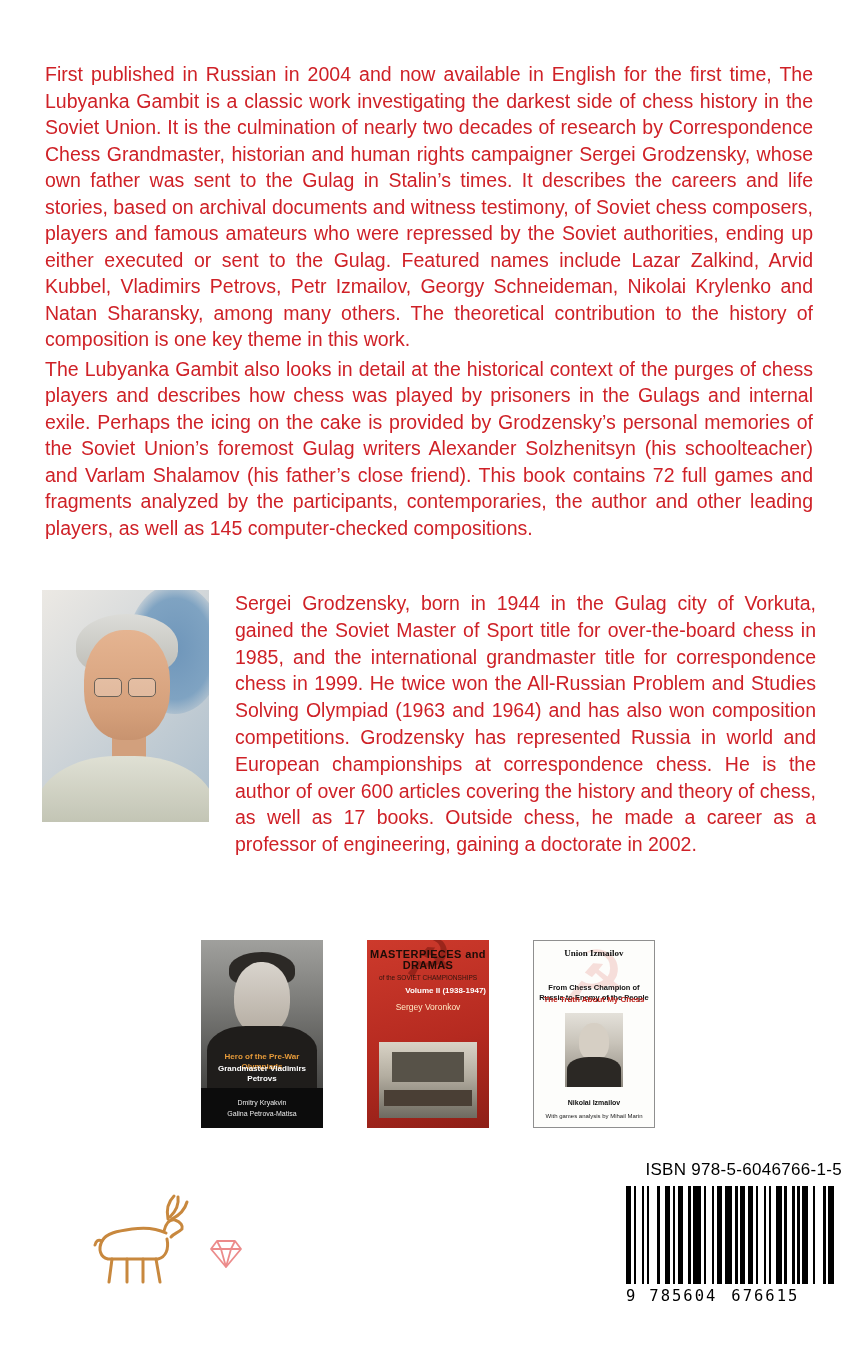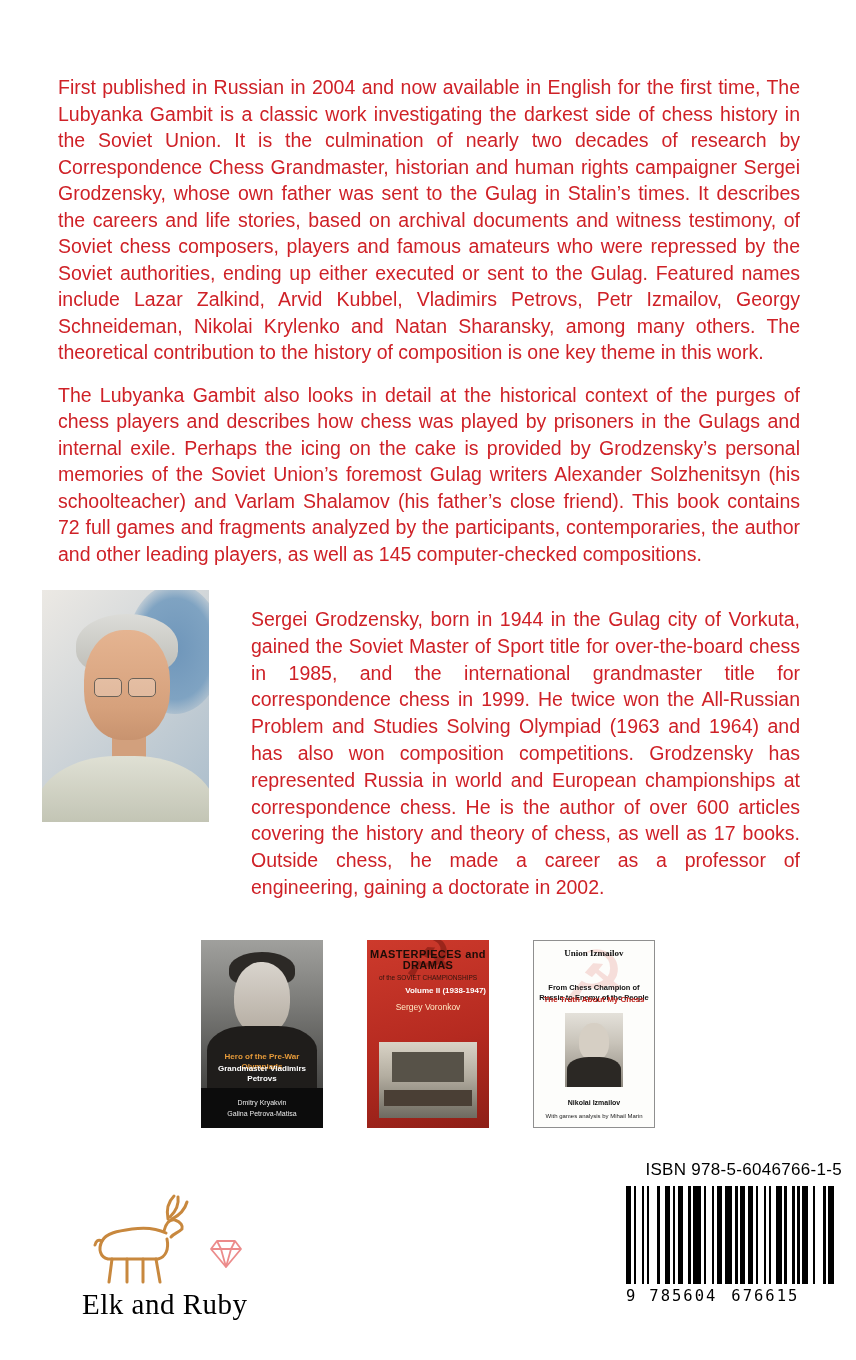--- a/index.html
+++ b/index.html
@@ -9,21 +9,21 @@
     height: 1360px;
     background: #ffffff;
     overflow: hidden;
     font-family: "Liberation Sans", sans-serif;
     --red: #cf2127;
   }
 
   
   .blurb-block { position: absolute; left: 42px; right: 40px; top: 58px; }
   .blurb {
-    margin: 16px;
+    margin: 3px;
     color: var(--red);
     font-size: 19.5px;
     line-height: 26.5px;
     text-align: justify;
   }
 
   
   .author-section {
     position: absolute; left: 42px; right: 40px; top: 590px;
     display: flex; gap: 26px; align-items: flex-start;
@@ -44,21 +44,21 @@
     border-radius: 45% 45% 0 0 / 80% 80% 0 0; }
   .ap-face { position: absolute; left: 42px; top: 40px; width: 86px; height: 110px;
     background: linear-gradient(180deg, #e5b491 0%, #d6a17c 70%, #c8936f 100%);
     border-radius: 46% 46% 44% 44%; }
   .ap-lens { position: absolute; top: 88px; width: 26px; height: 17px;
     border: 1.5px solid #6b6258; border-radius: 5px; background: rgba(255,255,255,0.25); }
   .ap-lens.left { left: 52px; }
   .ap-lens.right { left: 86px; }
 
   .author-bio {
-    margin: 16px; flex: 1;
+    margin: 0; flex: 1;
     color: var(--red);
     font-size: 19.5px; line-height: 26.8px;
     text-align: justify;
   }
 
   
   .thumbs {
     position: absolute; top: 940px; left: 0; right: 0;
     display: flex; justify-content: center; gap: 44px;
   }
@@ -222,21 +222,20 @@
           <path d="M20 49 C16 47 14 49 13 53"></path>
         </g>
       </svg>
       <svg class="ruby-svg" width="36" height="32" viewBox="0 0 36 32">
         <g fill="none" stroke="#ec8b8b" stroke-width="1.8" stroke-linejoin="round">
           <path d="M9 3 L27 3 L33 11 L18 29 L3 11 Z"></path>
           <path d="M3 11 L33 11 M9 3 L13 11 L18 29 M27 3 L23 11 L18 29"></path>
         </g>
       </svg>
     </div>
-    <div class="logo-text">Elk and Ruby</div>
   </div>
 
   <div class="isbn-label">ISBN 978-5-6046766-1-5</div>
   <div class="barcode-wrap">
     <div class="barcode-bars">
         <div class="bar" style="width: 5.2px; flex: 0 0 auto;"></div>
         <div class="gap" style="width: 2.6px; flex: 0 0 auto;"></div>
         <div class="bar" style="width: 2.6px; flex: 0 0 auto;"></div>
         <div class="gap" style="width: 5.2px; flex: 0 0 auto;"></div>
         <div class="bar" style="width: 2.6px; flex: 0 0 auto;"></div>

